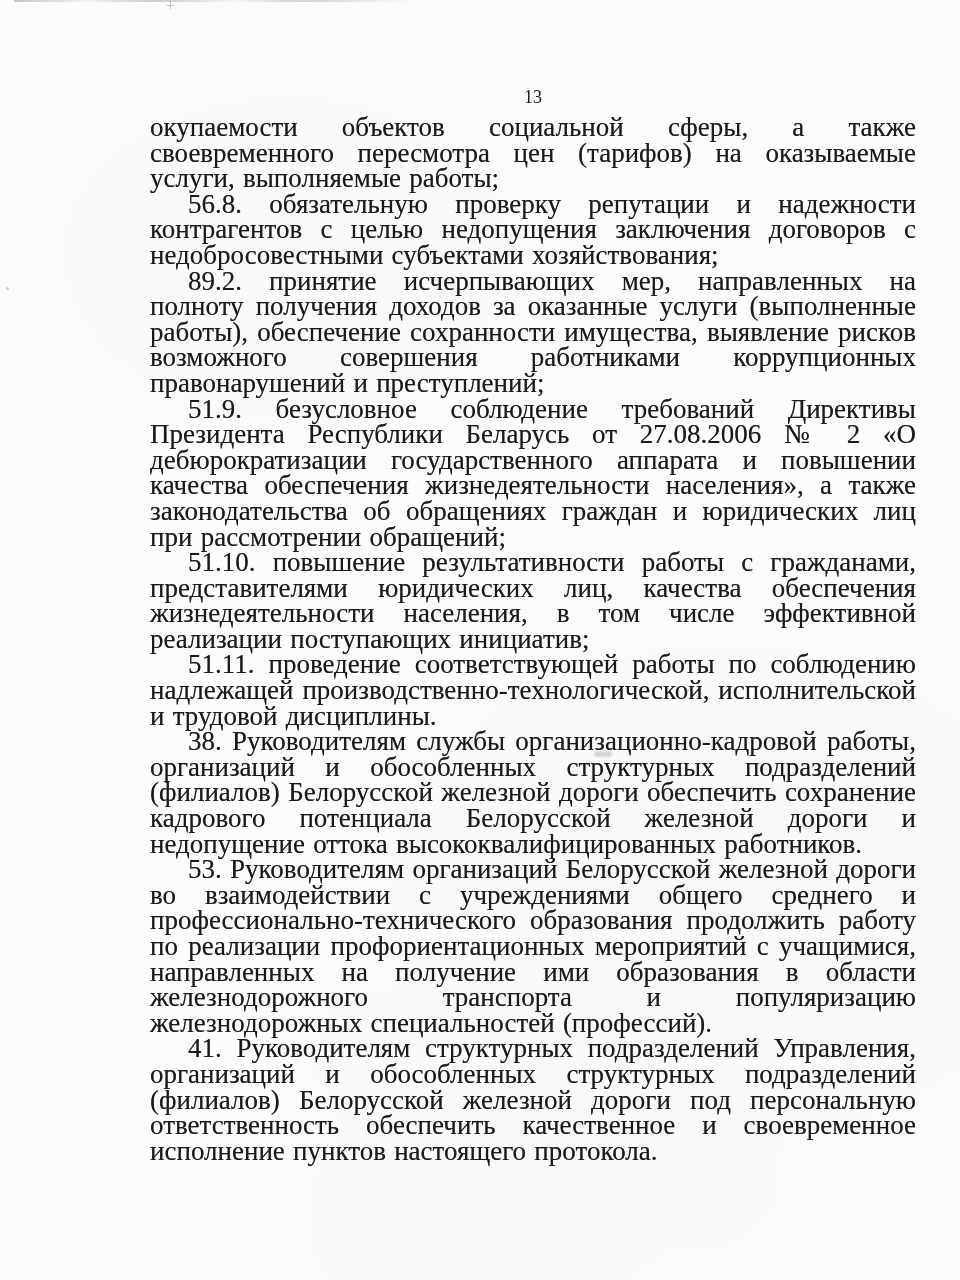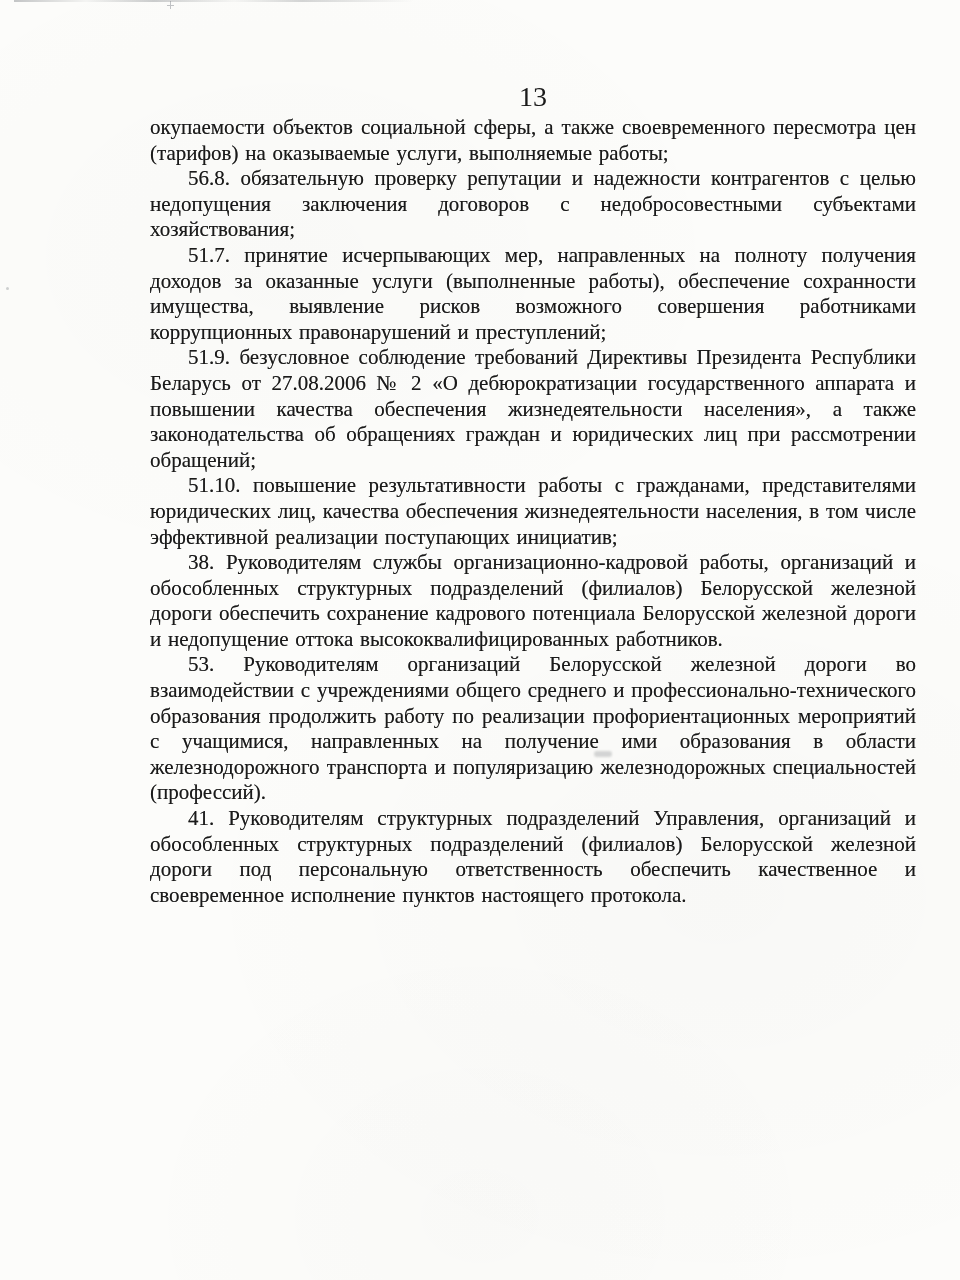--- a/index.html
+++ b/index.html
@@ -62,29 +62,29 @@
     width: 3px; height: 3px;
     border-radius: 50%;
     background: rgba(120,125,130,0.35);
   }
   .page-number {
     position: absolute;
     top: 84px;
     left: 150px;
     width: 766px;
     text-align: center;
-    font-size: 28px;
+    font-size: 18px;
     line-height: 26px;
   }
   .text-block {
     position: absolute;
     top: 115px;
     left: 150px;
     width: 766px;
-    font-size: 21px;
+    font-size: 27px;
     line-height: 25.6px;
     text-align: justify;
     text-align-last: left;
     word-spacing: 1.5px;
   }
   .para {
     margin: 0;
     padding: 0;
     text-indent: 38px;
     text-shadow: 0 0 0.5px rgba(20,20,20,0.55);
@@ -101,21 +101,22 @@
   <div class="artifact-top-line"></div>
   <div class="artifact-cross"></div>
   <div class="artifact-smudge"></div>
   <div class="artifact-speck"></div>
 
   <div class="page-number">13</div>
 
   <div class="text-block">
     <p class="para no-indent">окупаемости объектов социальной сферы, а также своевременного пересмотра цен (тарифов) на оказываемые услуги, выполняемые работы;</p>
     <p class="para">56.8. обязательную проверку репутации и надежности контрагентов с целью недопущения заключения договоров с недобросовестными субъектами хозяйствования;</p>
-    <p class="para">51.7. принятие исчерпывающих мер, направленных на полноту получения доходов за оказанные услуги (выполненные работы), обеспечение сохранности имущества, выявление рисков возможного совершения работниками коррупционных правонарушений и преступлений;</p>
+    <p class="para">89.2. принятие исчерпывающих мер, направленных на полноту получения доходов за оказанные услуги (выполненные работы), обеспечение сохранности имущества, выявление рисков возможного совершения работниками коррупционных правонарушений и преступлений;</p>
     <p class="para">51.9. безусловное соблюдение требований Директивы Президента Республики Беларусь от 27.08.2006 № 2 «О дебюрократизации государственного аппарата и повышении качества обеспечения жизнедеятельности населения», а также законодательства об обращениях граждан и юридических лиц при рассмотрении обращений;</p>
     <p class="para">51.10. повышение результативности работы с гражданами, представителями юридических лиц, качества обеспечения жизнедеятельности населения, в том числе эффективной реализации поступающих инициатив;</p>
+    <p class="para">51.11. проведение соответствующей работы по соблюдению надлежащей производственно-технологической, исполнительской и трудовой дисциплины.</p>
     <p class="para">38. Руководителям службы организационно-кадровой работы, организаций и обособленных структурных подразделений (филиалов) Белорусской железной дороги обеспечить сохранение кадрового потенциала Белорусской железной дороги и недопущение оттока высококвалифицированных работников.</p>
     <p class="para">53. Руководителям организаций Белорусской железной дороги во взаимодействии с учреждениями общего среднего и профессионально-технического образования продолжить работу по реализации профориентационных мероприятий с учащимися, направленных на получение ими образования в области железнодорожного транспорта и популяризацию железнодорожных специальностей (профессий).</p>
     <p class="para">41. Руководителям структурных подразделений Управления, организаций и обособленных структурных подразделений (филиалов) Белорусской железной дороги под персональную ответственность обеспечить качественное и своевременное исполнение пунктов настоящего протокола.</p>
   </div>
 
 </div>
 
 </body></html>

